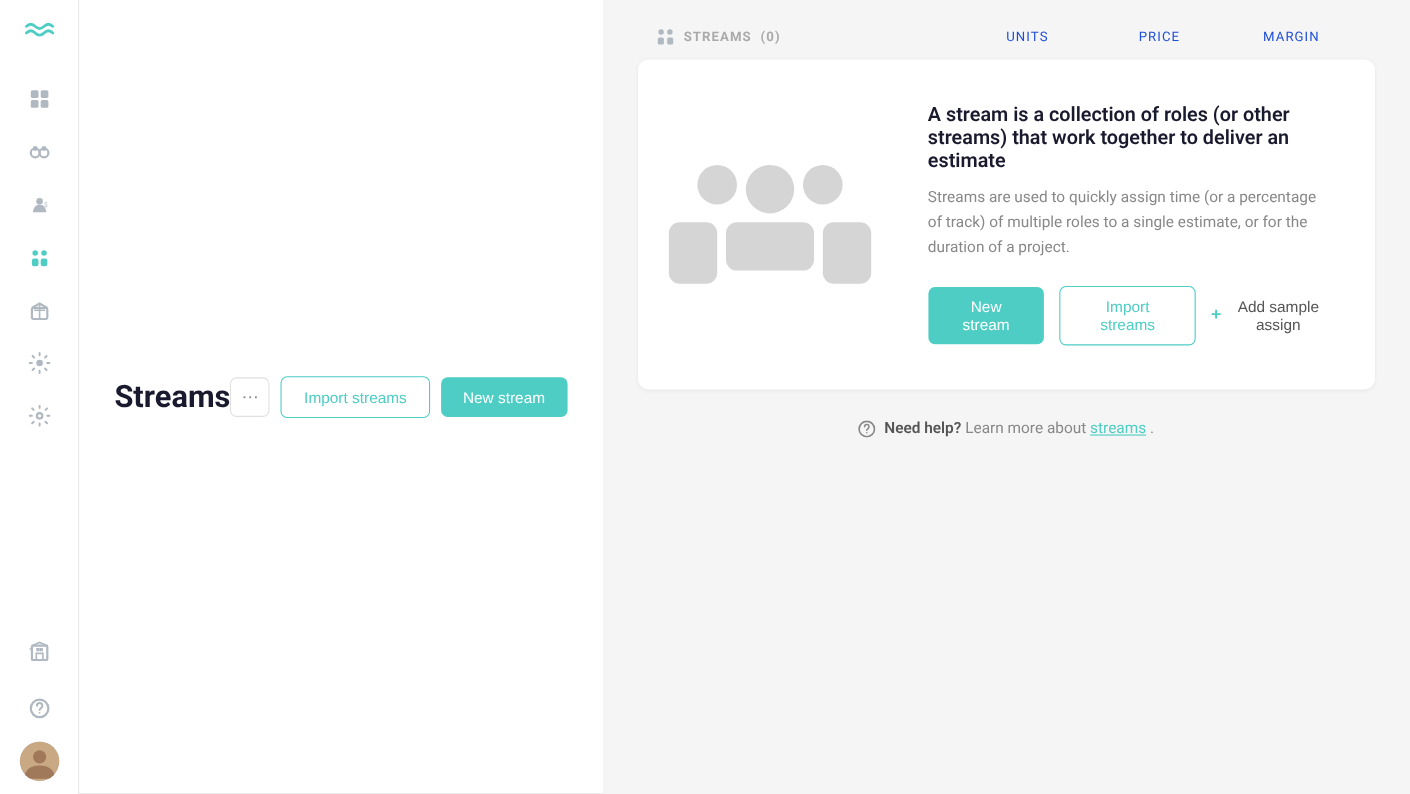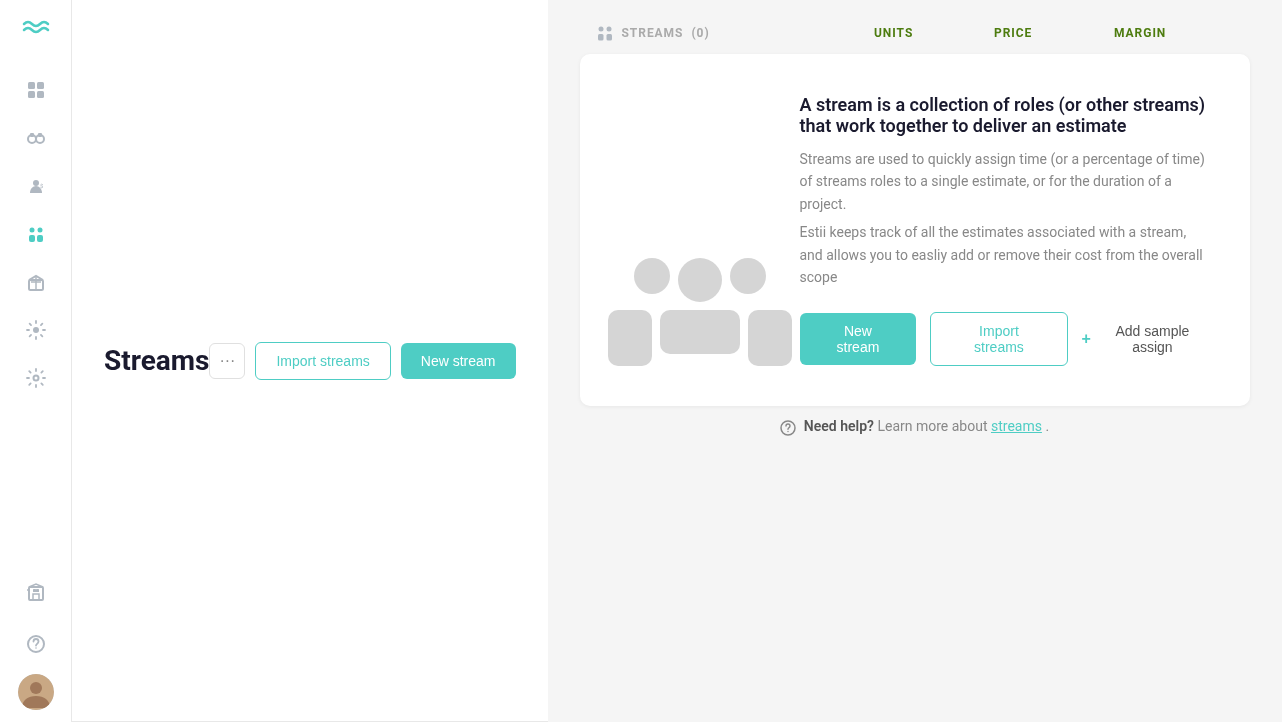--- a/index.html
+++ b/index.html
@@ -151,35 +151,35 @@
       align-items: center;
       gap: 8px;
       flex: 1;
       color: #aaa;
       font-size: 12px;
       font-weight: 700;
       letter-spacing: 0.08em;
     }
     .streams-col {
       width: 120px;
-      text-align: left;
+      text-align: center;
       font-size: 12px;
-      font-weight: 700;
+      font-weight: 400;
       letter-spacing: 0.08em;
-      color: #4d7c0f;
+      color: #1d4ed8;
     }
 
     
     .empty-card {
       background: #fff;
       border-radius: 10px;
       padding: 40px 40px 40px 40px;
       display: flex;
-      align-items: flex-end;
-      gap: 20px;
+      align-items: center;
+      gap: 64px;
       box-shadow: 0 1px 4px rgba(0,0,0,0.06);
     }
     .empty-illustration {
       flex-shrink: 0;
       width: 160px;
       display: flex;
       flex-wrap: wrap;
       gap: 8px;
       justify-content: center;
       align-items: center;
@@ -237,21 +237,21 @@
     }
     .btn-empty-sample .plus {
       color: #4ecdc4;
       font-size: 16px;
       font-weight: 600;
     }
 
     
     .help-text {
       text-align: center;
-      margin-top: 12px;
+      margin-top: 28px;
       font-size: 14px;
       color: #888;
     }
     .help-link {
       color: #4ecdc4;
       text-decoration: underline;
       cursor: pointer;
     }
 
     
@@ -427,22 +427,21 @@
           <div class="illus-row">
             <div class="rect-tall"></div>
             <div class="rect-wide"></div>
             <div class="rect-tall"></div>
           </div>
         </div>
       </div>
 
       <div class="empty-content">
         <p class="empty-title">A stream is a collection of roles (or other streams) that work together to deliver an estimate</p>
-        <p class="empty-desc">Streams are used to quickly assign time (or a percentage of time) of streams roles to a single estimate, or for the duration of a project.</p>
-        <p class="empty-desc">Estii keeps track of all the estimates associated with a stream, and allows you to easliy add or remove their cost from the overall scope</p>
+        <p class="empty-desc">Streams are used to quickly assign time (or a percentage of track) of multiple roles to a single estimate, or for the duration of a project.</p>
         <div class="empty-actions">
           <button class="btn-empty-new">New stream</button>
           <button class="btn-empty-import">Import streams</button>
           <button class="btn-empty-sample">
             <span class="plus">+</span>
             <span>Add sample assign</span>
           </button>
         </div>
       </div>
     </div>

